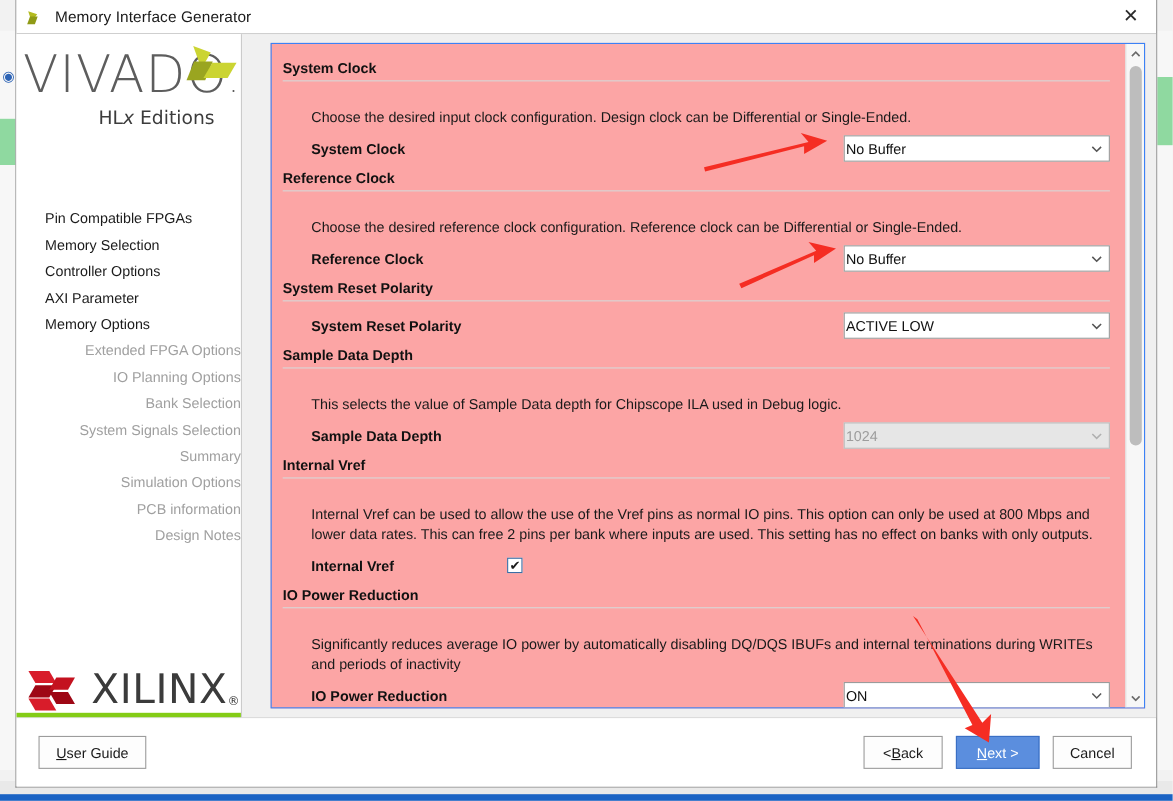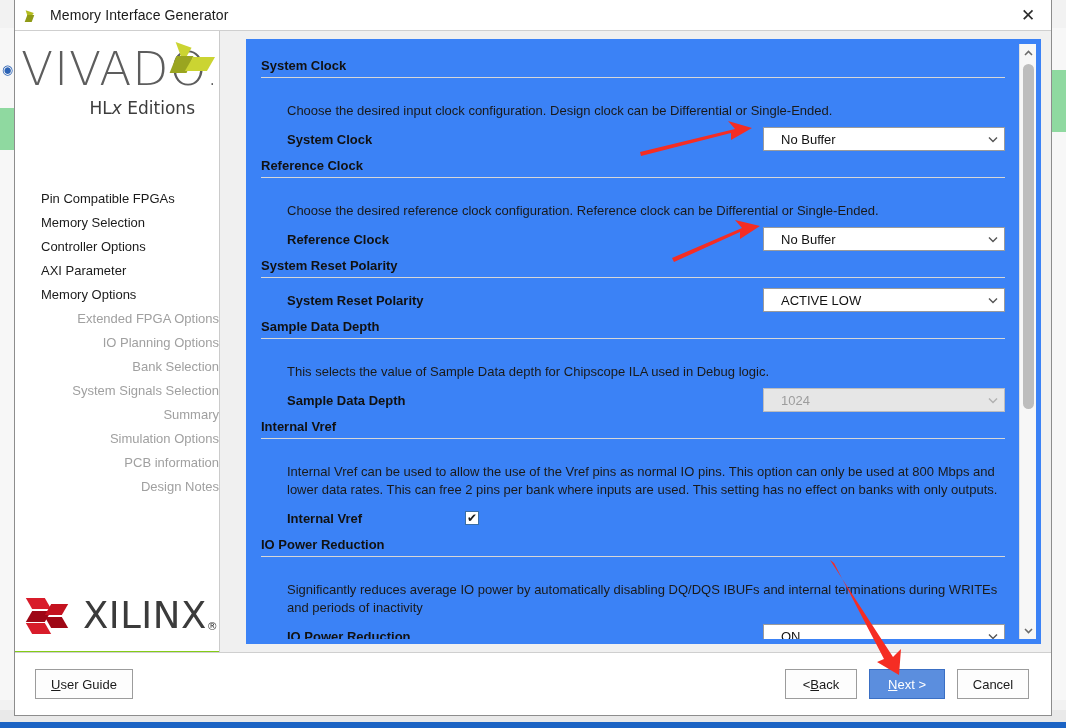--- a/index.html
+++ b/index.html
@@ -157,22 +157,22 @@
     line-height: 24px;
     color: #1b1b1b;
     white-space: nowrap;
     cursor: pointer;
   }
   .nav-item.dim { color: #a0a0a0; cursor: default; text-align: right; }
   .nav-item.active { font-weight: bold; color: #000; }
 
   .xilinx-logo {
     height: 72px; flex: 0 0 72px;
-    display: flex; align-items: center; padding-left: 12px;
-    border-bottom: 1px solid #84cc16;
+    display: flex; align-items: flex-end; padding-left: 12px;
+    border-bottom: 4px solid #84cc16;
   }
   .xmark {
     width: 44px; height: 40px; position: relative; margin-right: 12px;
     flex: 0 0 44px;
   }
   .xmark .p {
     position: absolute; background: #c00418;
   }
   .xmark .p1 { left: 2px;  top: 2px;  width: 19px; height: 11px; transform: skewX(30deg); background:#d81c2a; }
   .xmark .p2 { left: 2px;  top: 15px; width: 19px; height: 11px; transform: skewX(-30deg); background:#9e0715; }
@@ -189,22 +189,22 @@
   
   .content-wrap {
     flex: 1 1 auto;
     background: #f0f0f0;
     padding: 8px 10px 8px 26px;
     display: flex;
     min-width: 0;
   }
   .panel {
     flex: 1 1 auto;
-    background: #3b82f6;
-    border: 5px solid #3b82f6;
+    background: #fca5a5;
+    border: 1px solid #3b82f6;
     position: relative;
     display: flex;
     min-width: 0;
   }
   .panel-scroll {
     flex: 1 1 auto;
     overflow: hidden;
     padding: 0;
     min-width: 0;
   }
@@ -232,21 +232,21 @@
     flex: 0 0 auto;
   }
   .spacer { flex: 1 1 auto; }
 
   select.combo, div.combo {
     width: 242px; height: 24px;
     background: #ffffff;
     border: 1px solid #9b9b9b;
     font-size: 13px; color: #111;
     font-family: "Liberation Sans", sans-serif;
-    padding: 0 17px;
+    padding: 0 1px;
     display: flex; align-items: center;
     position: relative;
     cursor: pointer;
     flex: 0 0 242px;
   }
   div.combo .chev {
     position: absolute; right: 7px; top: 50%;
     margin-top: -3px;
     width: 9px; height: 6px;
     color: #555; font-size: 10px; line-height: 6px;

